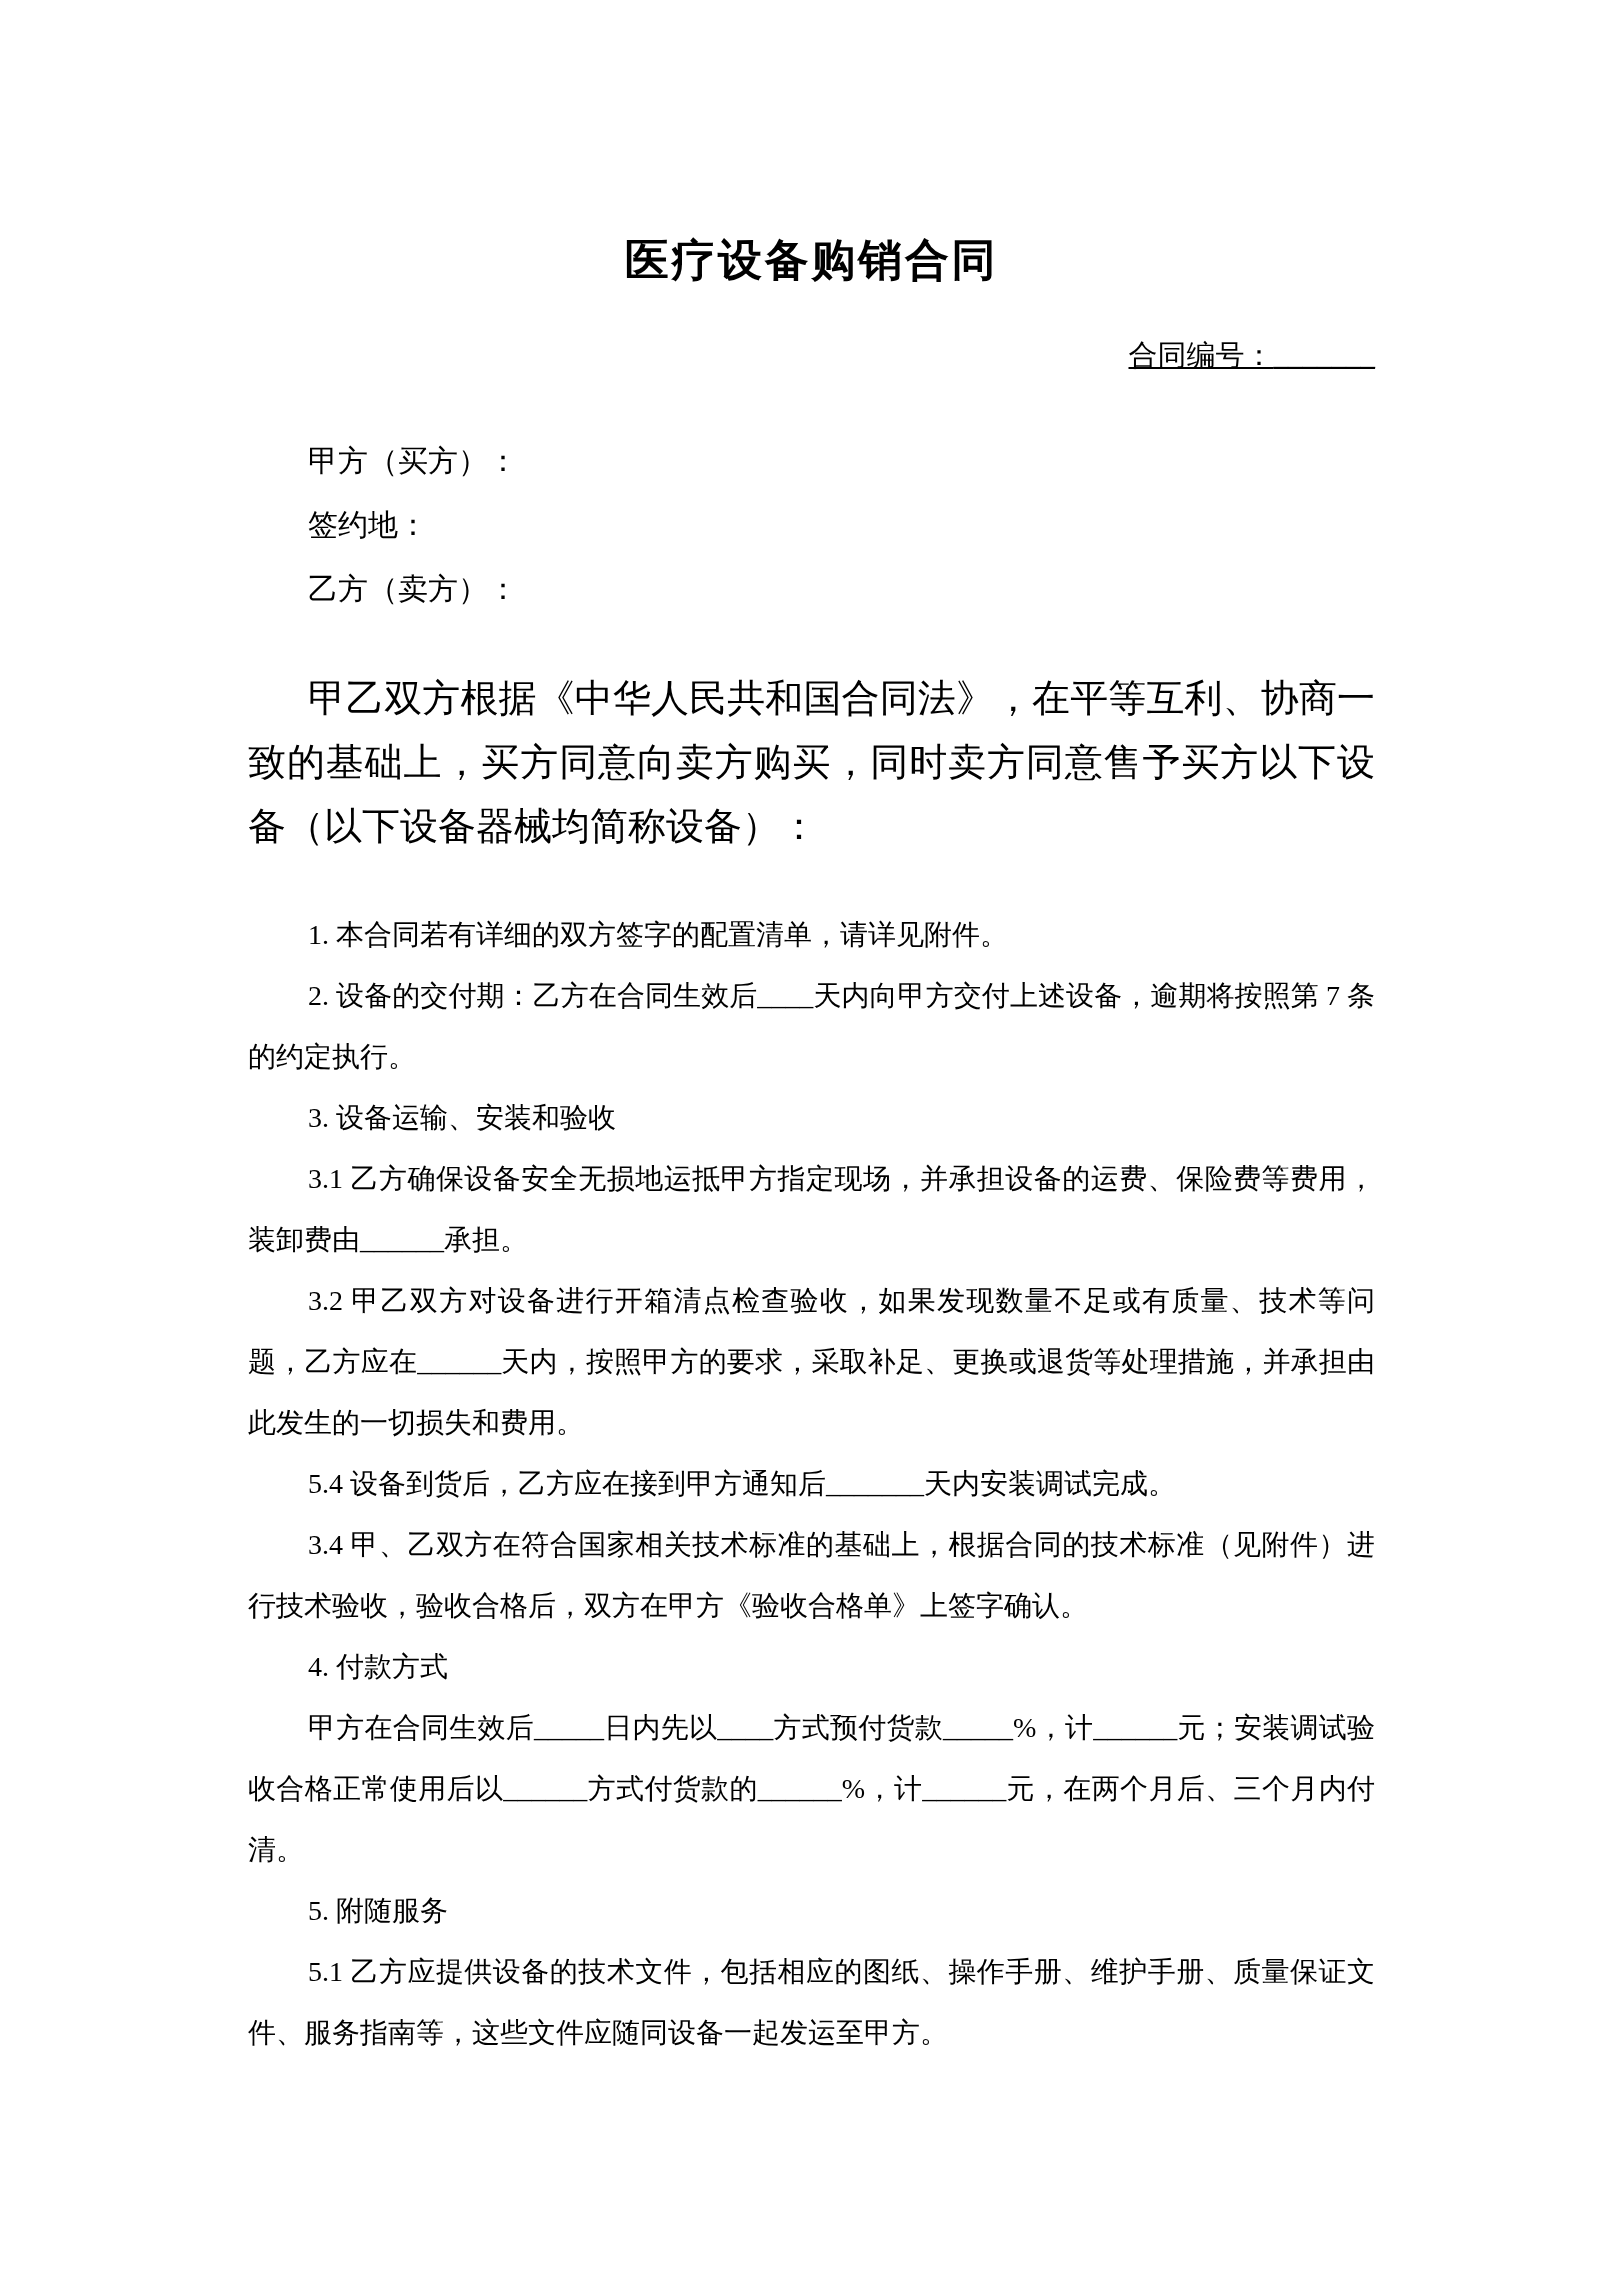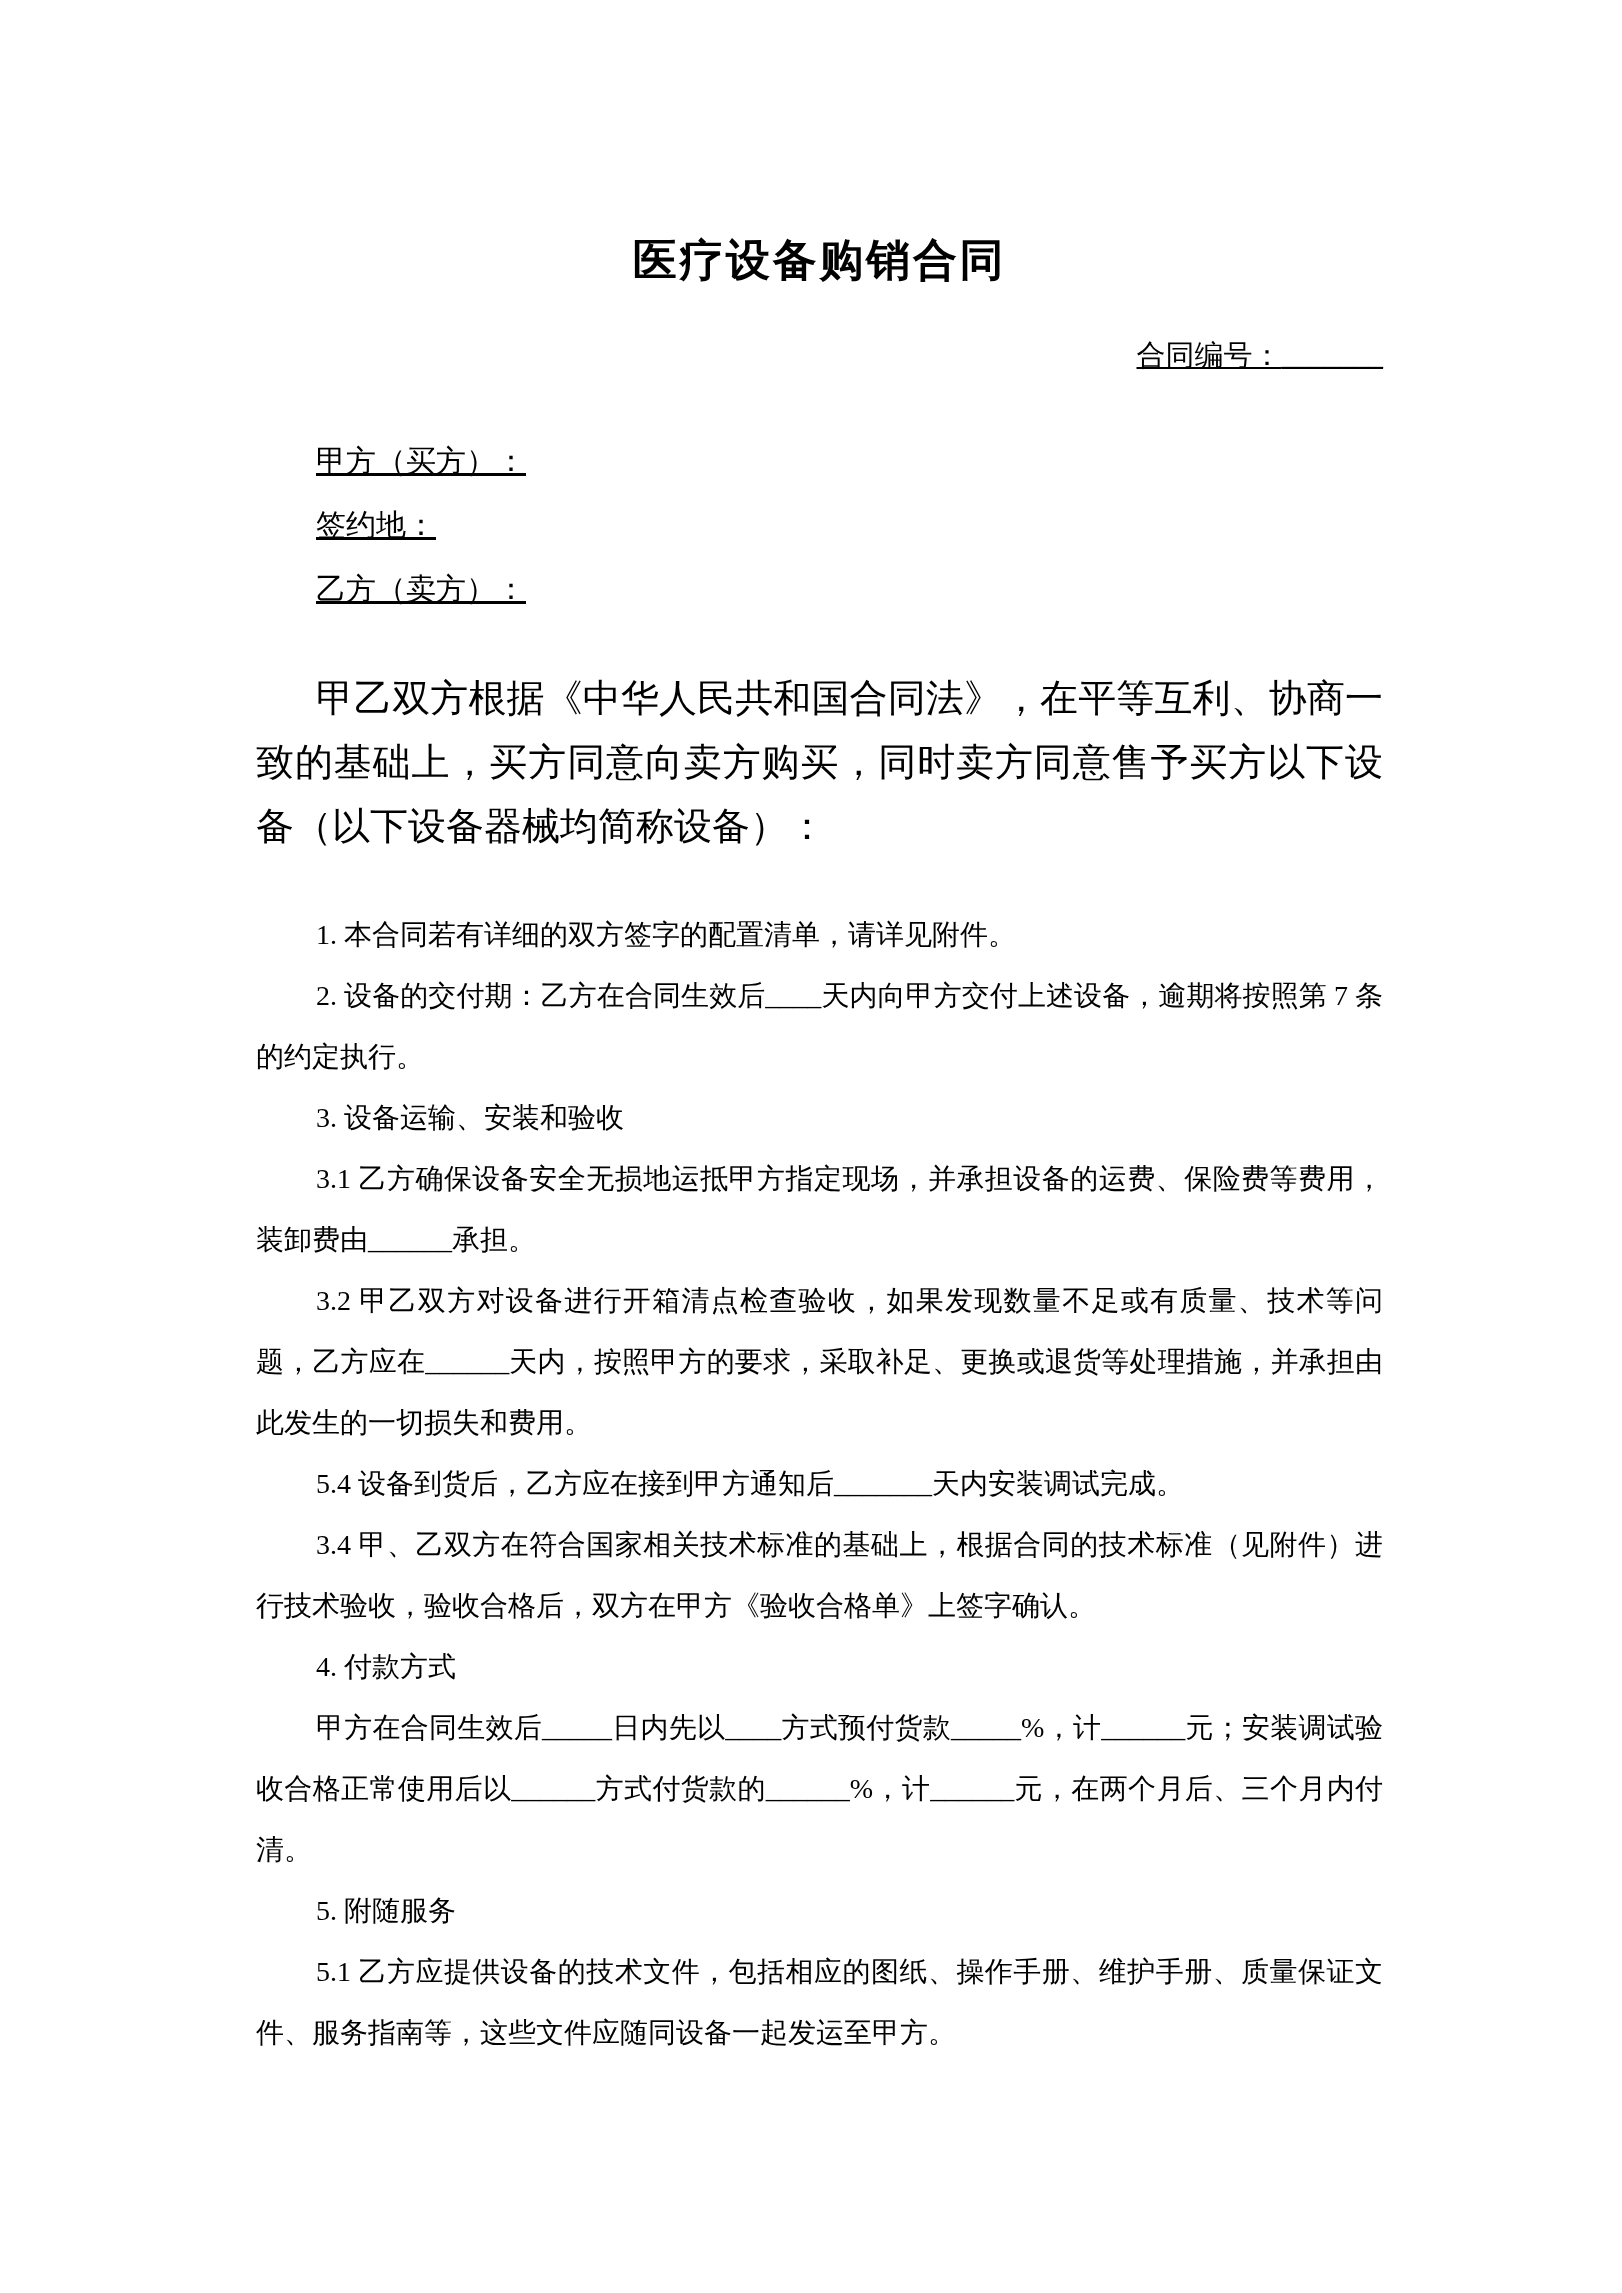--- a/index.html
+++ b/index.html
@@ -8,21 +8,21 @@
     position: relative;
     width: 1623px;
     height: 2294px;
     background: #ffffff;
     color: #000000;
     font-family: "Liberation Serif", "DejaVu Serif", serif;
     overflow: hidden;
   }
   .content {
     position: absolute;
-    left: 256px;
+    left: 248px;
     top: 0;
     width: 1127px;
   }
   .title {
     margin: 232px 0 0 0;
     font-family: "Liberation Sans", "DejaVu Sans", sans-serif;
     font-weight: bold;
     font-size: 44px;
     line-height: 55px;
     text-align: center;
@@ -34,21 +34,20 @@
     line-height: 42px;
     text-align: right;
     white-space: nowrap;
     text-decoration: underline;
   }
   .contract-no .blank { letter-spacing: 0; }
   .intro {
     margin-top: 53px;
     font-size: 30px;
     line-height: 64px;
-    text-decoration: underline;
   }
   .party-line { text-indent: 60px; }
   .opening {
     margin: 45px 0 0 0;
     font-size: 38px;
     line-height: 64px;
     text-align: justify;
     text-indent: 60px;
   }
   .clauses {

